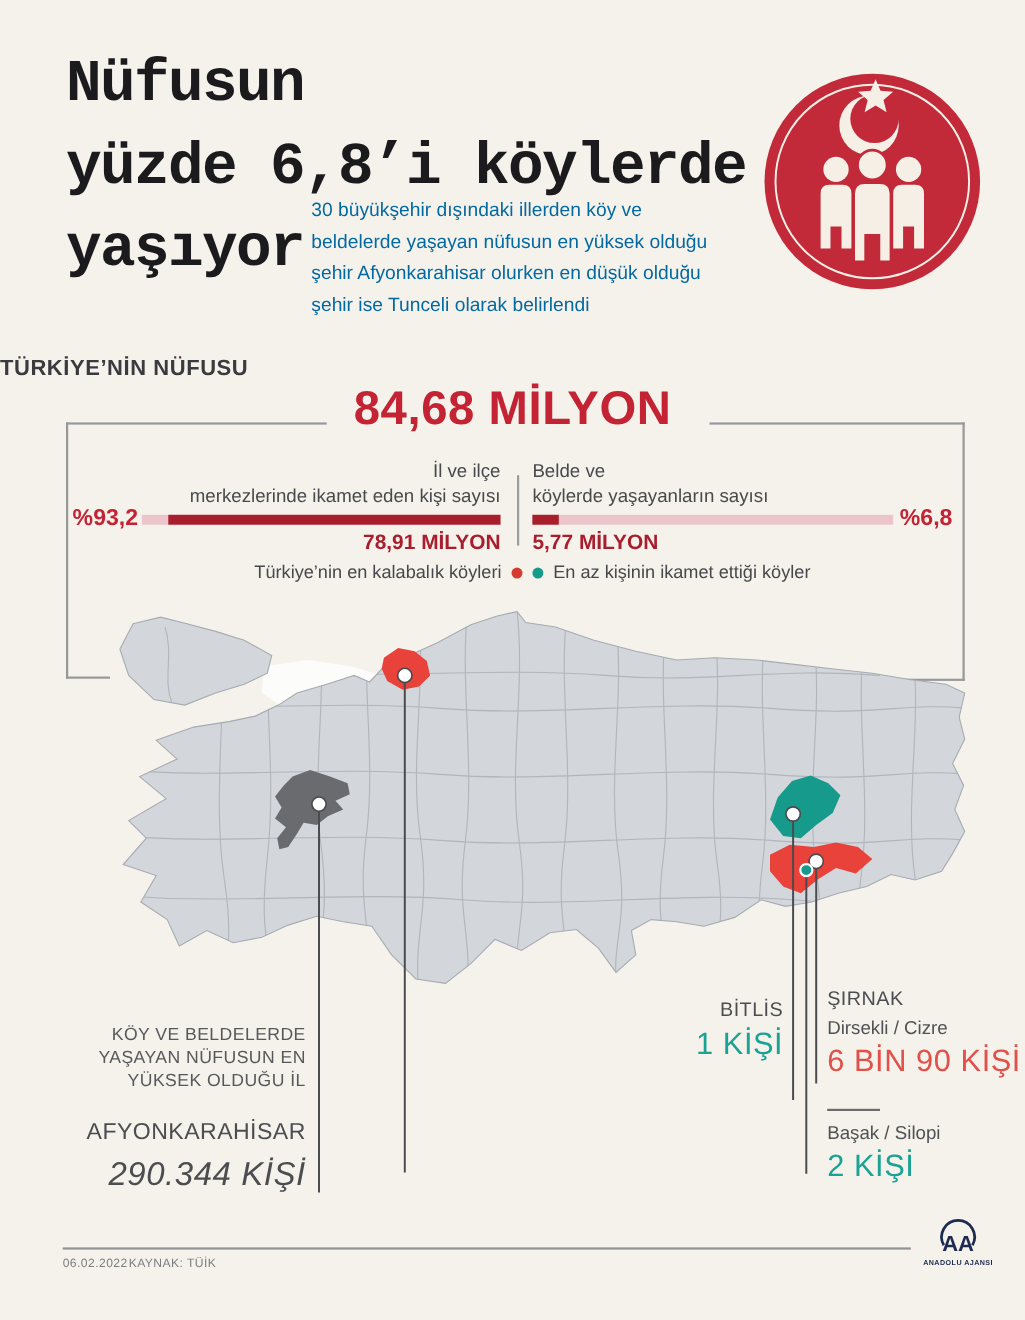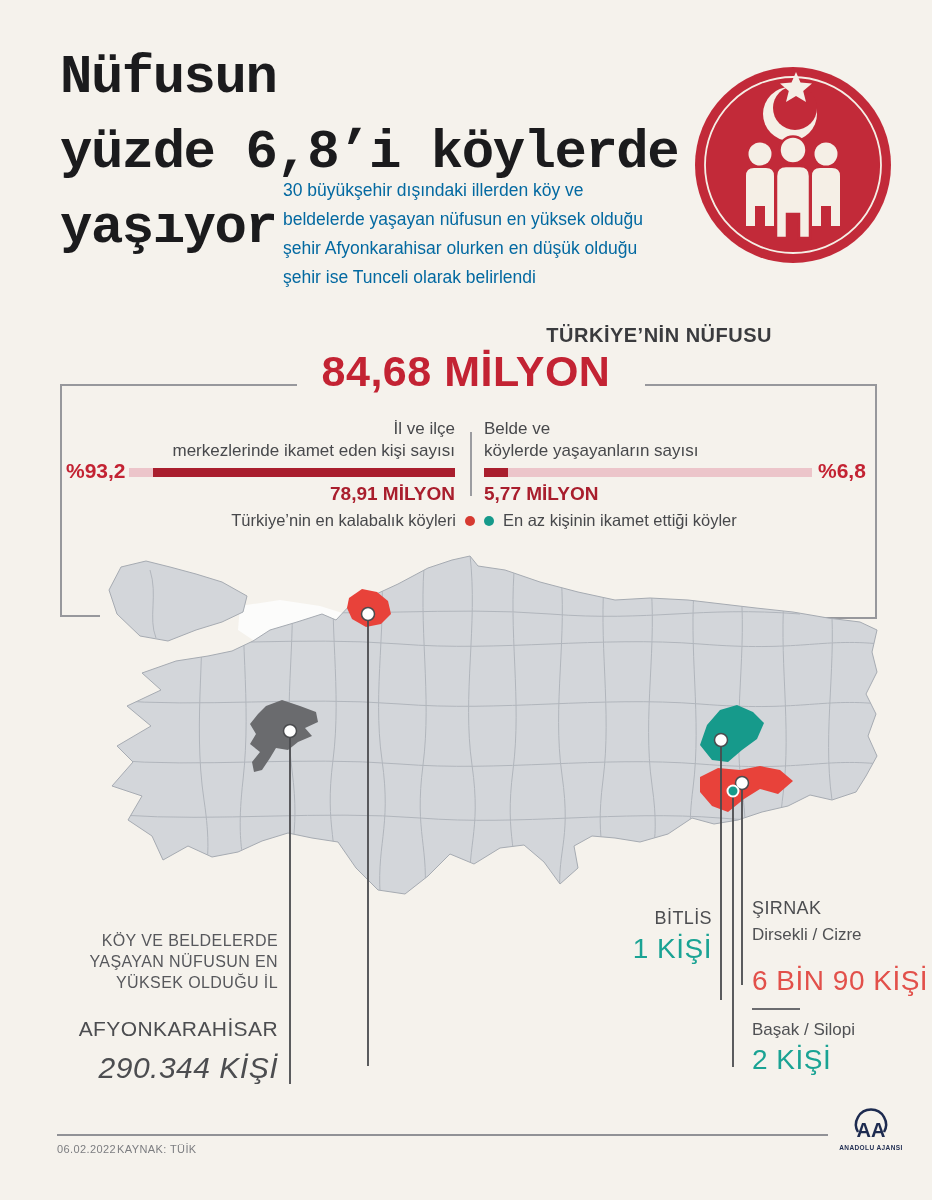--- a/index.html
+++ b/index.html
@@ -10,21 +10,21 @@
 
   
   .headline { left:60px; top:40px; font-size:54px; font-weight:900; letter-spacing:-1.5px;
               line-height:75px; color:#1b1b1d;font-family:Liberation Mono, monospace; }
   .subtitle { left:283px; top:176px; font-size:17.5px; line-height:29px; color:#0369a1; }
 
   
   .emblem { left:692px; top:64px; }
 
   
-  .pop-label { left:0; top:324px; width:772px; text-align:right; font-size:20px; font-weight:bold;
+  .pop-label { left:0; top:324px; width:772px; text-align:left; font-size:20px; font-weight:bold;
                letter-spacing:.5px; color:#3a3b3e; }
   .pop-value { left:0; top:347px; width:932px; text-align:center; font-size:43px; font-weight:900;
                letter-spacing:.5px; color:#c32333; }
 
   
   .fl { background:#97989c; }
 
   
   .col-label { font-size:17px; line-height:22px; color:#48494c; }
   .pct { font-size:21px; font-weight:bold; color:#c32333; }
@@ -200,21 +200,21 @@
 
 
   <div class="abs tr" style="right:220px; top:908px; width:250px;">
     <div class="co-province">BİTLİS</div>
     <div class="co-big teal" style="margin-top:4px;">1 KİŞİ</div>
   </div>
 
   <div class="abs" style="left:752px; top:898px;">
     <div class="co-province">ŞIRNAK</div>
     <div class="co-place" style="margin-top:6px;">Dirsekli / Cizre</div>
-    <div class="co-big red" style="margin-top:20px;">6 BİN 90 KİŞİ</div>
+    <div class="co-big red" style="margin-top:4px;">6 BİN 90 KİŞİ</div>
   </div>
   <div class="abs" style="left:752px; top:1008px; width:48px; height:2px; background:#6b6c6f;"></div>
   <div class="abs" style="left:752px; top:1020px;">
     <div class="co-place">Başak / Silopi</div>
     <div class="co-big teal" style="margin-top:4px;">2 KİŞİ</div>
   </div>
 
   <div class="abs" style="left:57px; top:1134px; width:771px; height:2px; background:#919296;"></div>
   <div class="abs foot-text" style="left:57px; top:1143px;">06.02.2022</div>
   <div class="abs foot-text" style="left:117px; top:1143px;">KAYNAK: TÜİK</div>

